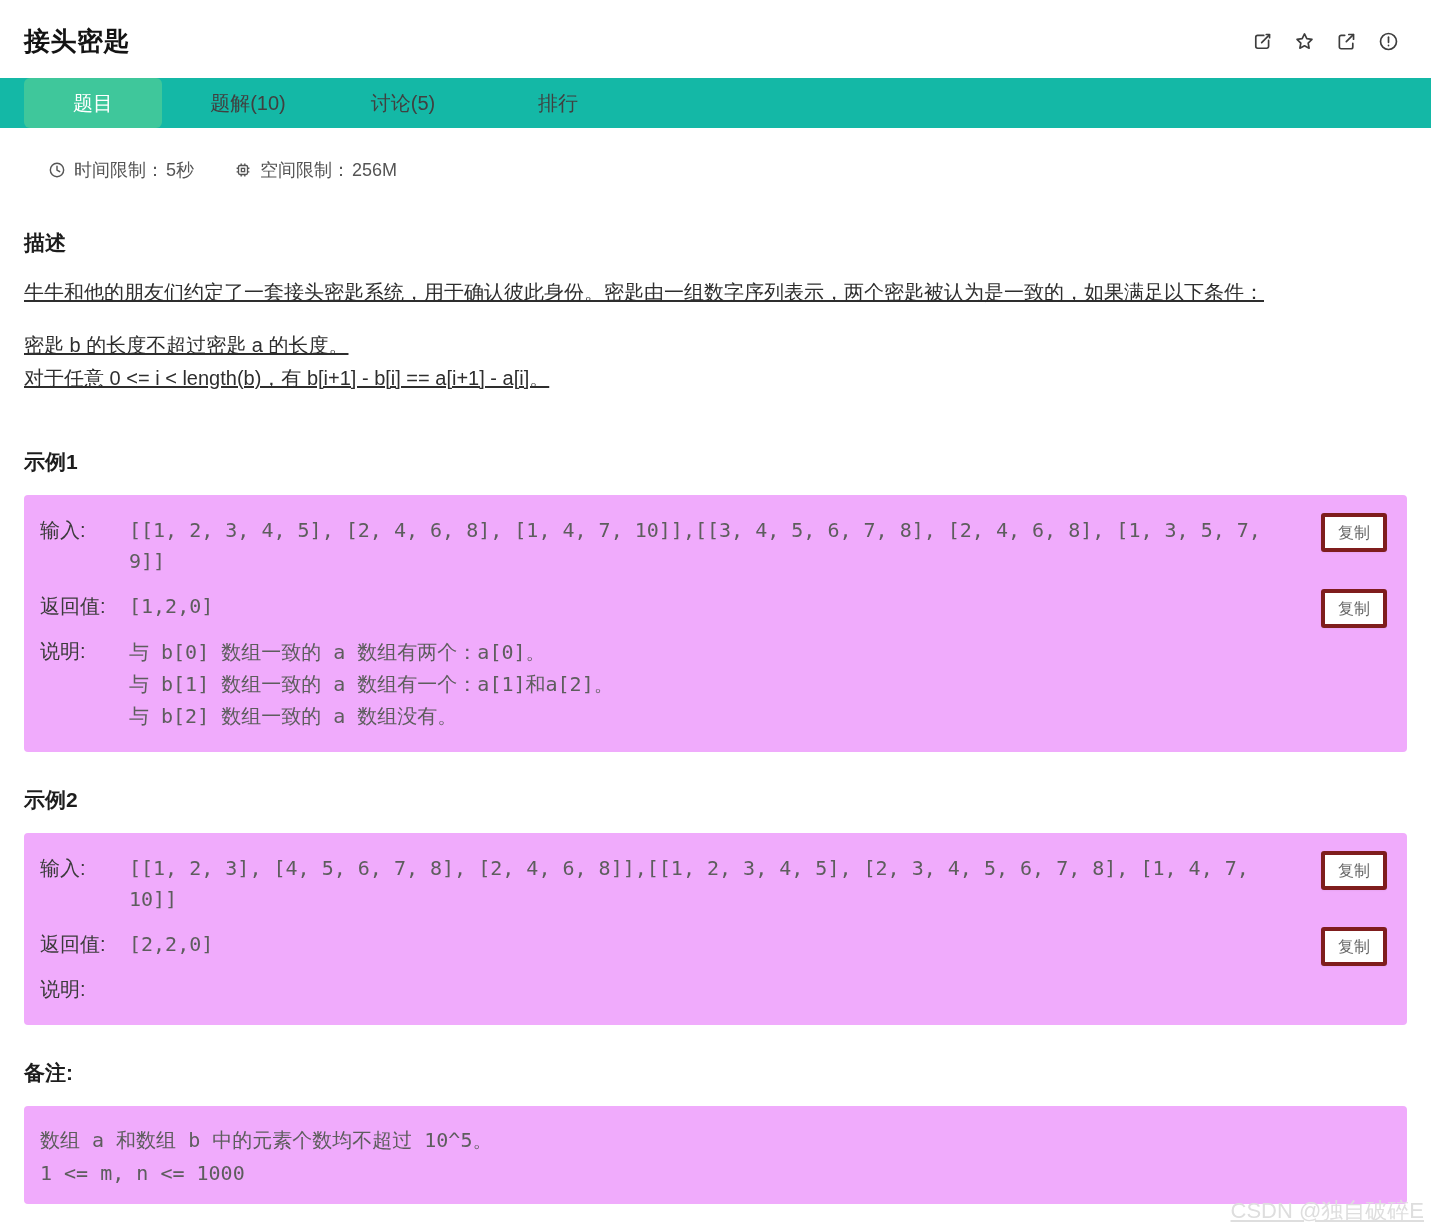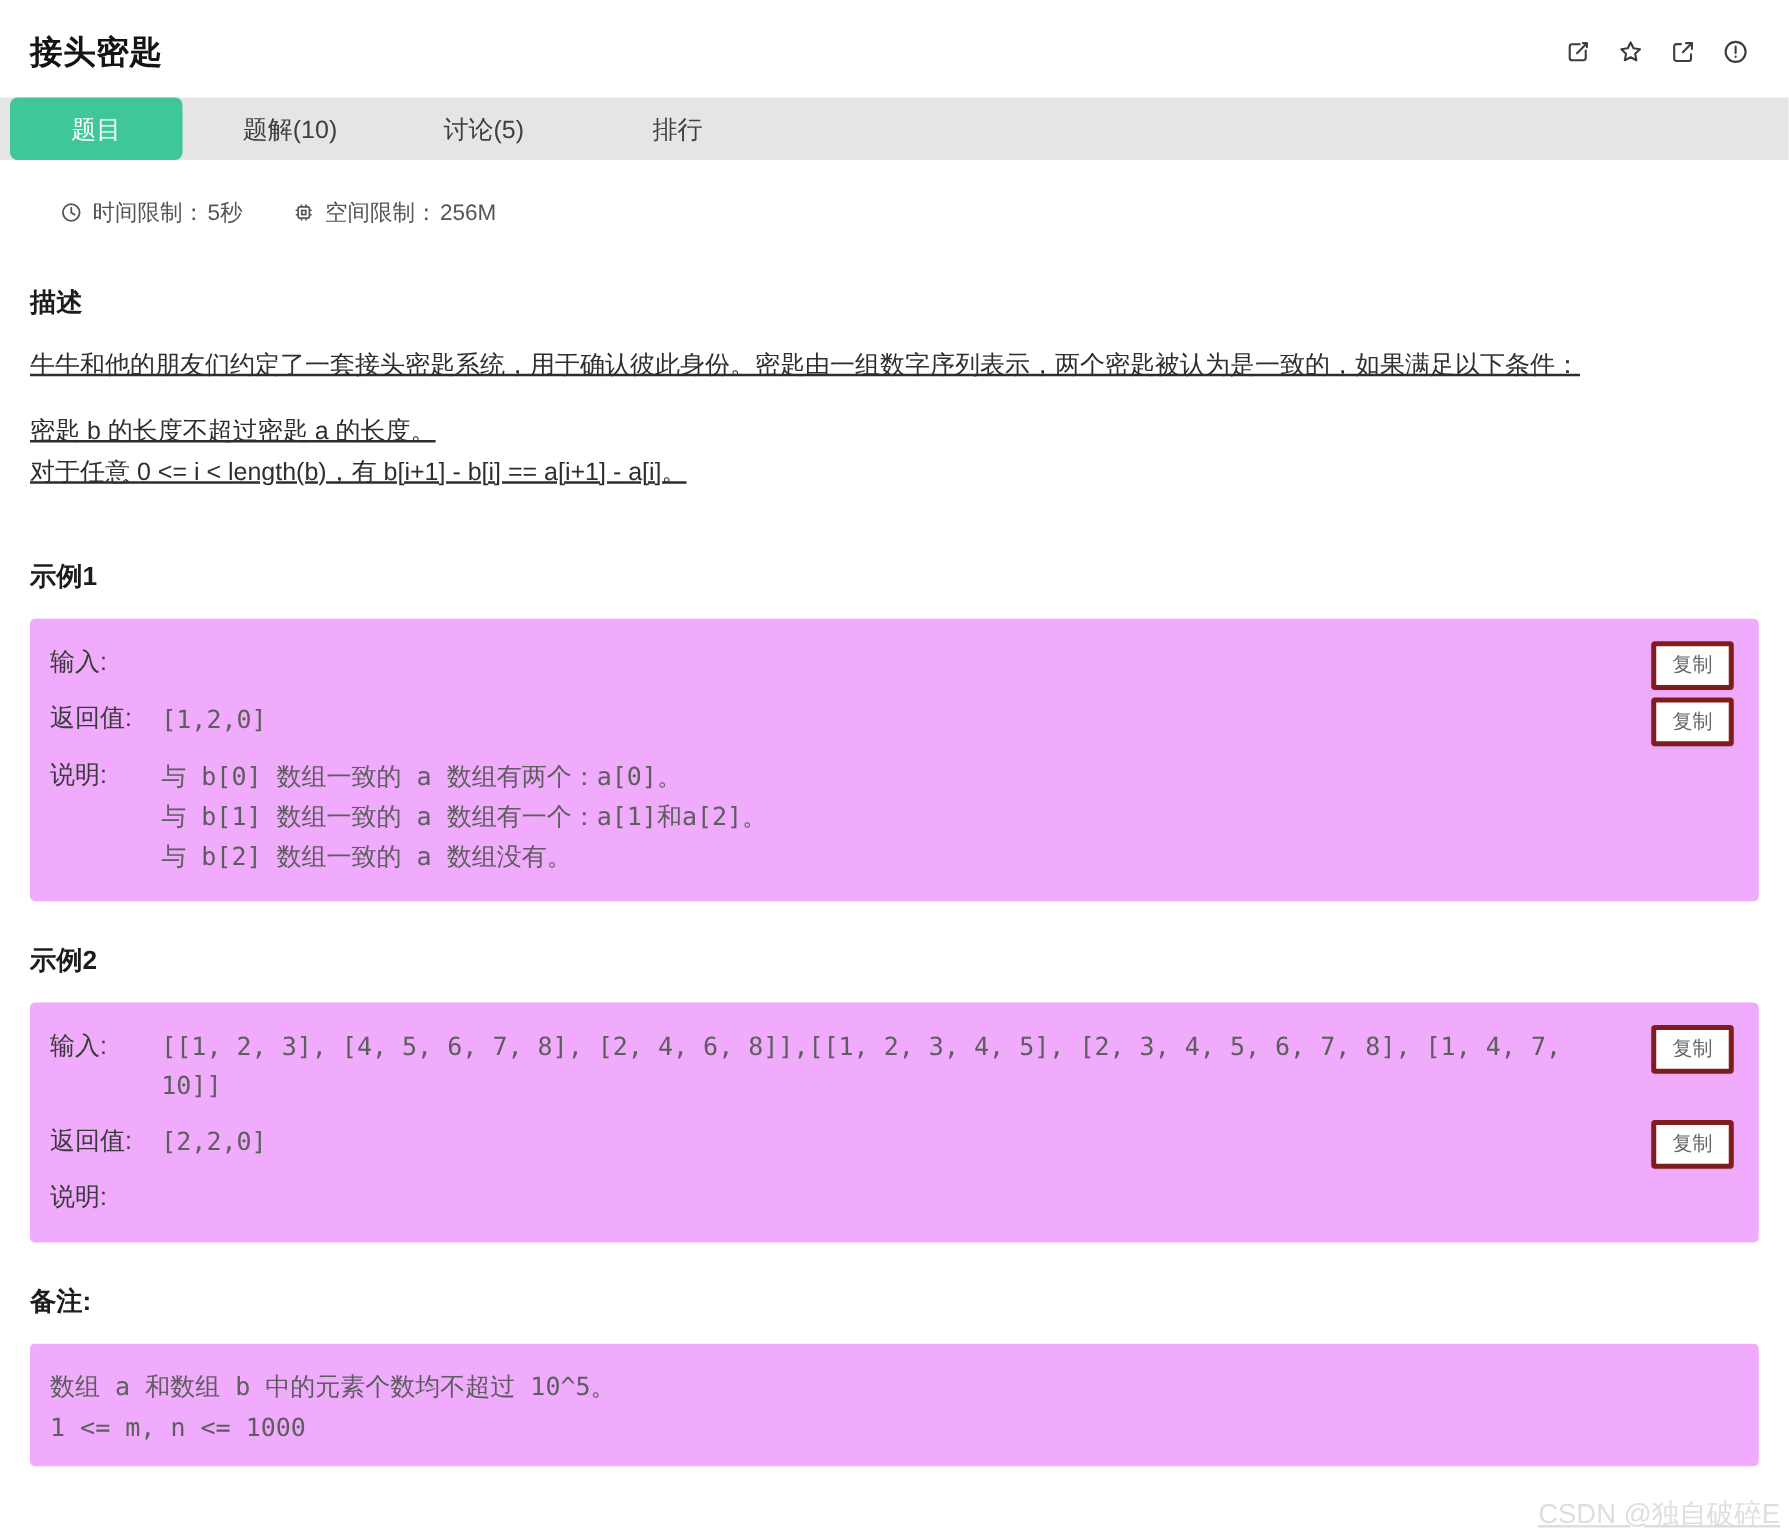--- a/index.html
+++ b/index.html
@@ -19,24 +19,24 @@
     padding: 24px 32px 20px 24px;
     height: 78px;
   }
   .page-title { font-size: 26px; font-weight: bold; color: #141414; letter-spacing: 0.5px; }
   .header-icons { display: flex; align-items: center; gap: 21px; }
   .icon-btn { width: 21px; height: 21px; cursor: pointer; display: inline-flex; }
   .icon-btn svg { width: 21px; height: 21px; }
 
   
   .tabbar {
-    background: #e5e5e5;
+    background: #14b8a6;
     height: 50px;
     display: flex; align-items: stretch;
-    padding-left: 8px;
+    padding-left: 24px;
   }
   .tab {
     width: 138px; margin-right: 17px;
     display: flex; align-items: center; justify-content: center;
     font-size: 20px; color: #404040; cursor: pointer;
   }
   .tab.active {
     background: #3fc79b; color: #ffffff; border-radius: 6px;
   }
 
@@ -177,20 +177,21 @@
     <p>
       <span class="line">密匙 b 的长度不超过密匙 a 的长度。</span><br>
       <span class="line">对于任意 0 &lt;= i &lt; length(b)，有 b[i+1] - b[i] == a[i+1] - a[i]。</span>
     </p>
   </div>
 
   <div class="section-heading example1">示例1</div>
   <div class="gray-box">
     <div class="ex-row">
       <div class="row-label">输入:</div>
+      <div class="row-value">[[1, 2, 3, 4, 5], [2, 4, 6, 8], [1, 4, 7, 10]],[[3, 4, 5, 6, 7, 8], [2, 4, 6, 8], [1, 3, 5, 7, 9]]</div>
       <button class="copy-btn">复制</button>
     </div>
     <div class="ex-row">
       <div class="row-label">返回值:</div>
       <div class="row-value">[1,2,0]</div>
       <button class="copy-btn">复制</button>
     </div>
     <div class="ex-row">
       <div class="row-label">说明:</div>
       <div class="row-value">

